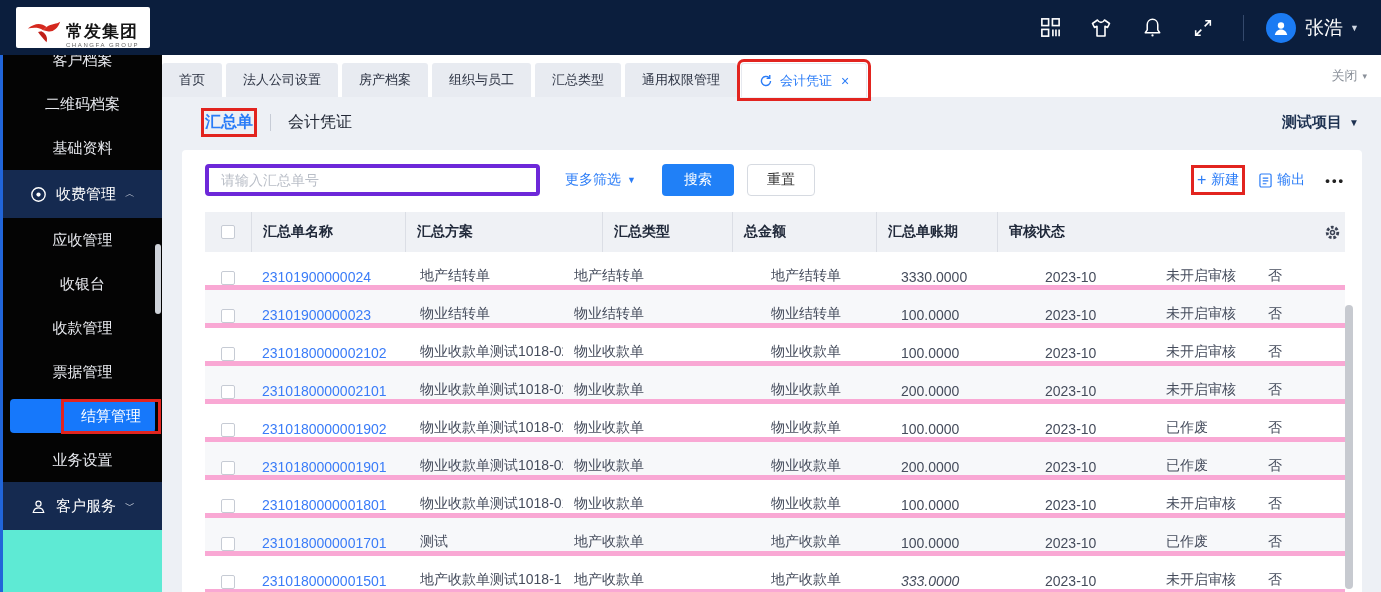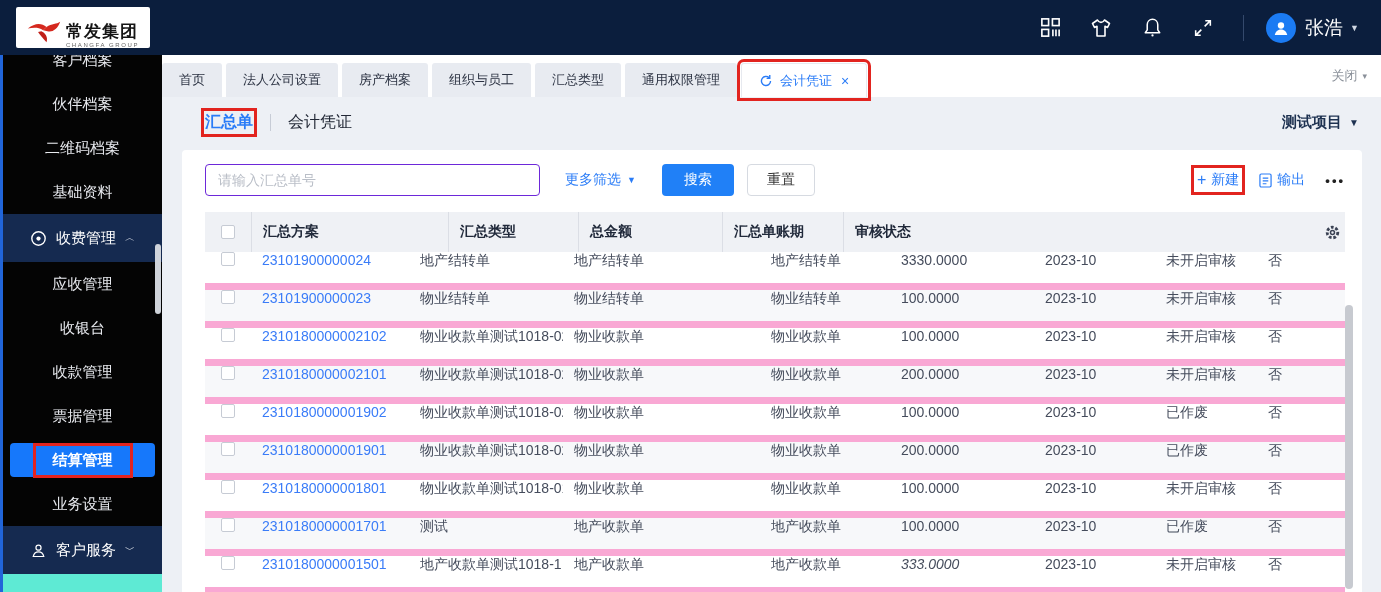--- a/index.html
+++ b/index.html
@@ -14,21 +14,21 @@
   .nav-right { margin-left:auto; display:flex; align-items:center; padding-right:22px; }
   .nav-icon { width:24px; height:24px; margin-left:27px; cursor:pointer; display:flex; align-items:center; justify-content:center; }
   .nav-divider { width:1px; height:26px; background:#34496c; margin:0 8px 0 28px; }
   .avatar { width:30px; height:30px; border-radius:50%; background:#1b7bf3; margin-left:14px; display:flex; align-items:center; justify-content:center; }
   .user-name { color:#fff; font-size:19px; margin-left:9px; }
   .nav-caret { color:#cfd6e2; font-size:9px; margin-left:7px; }
 
   
   .sidebar { position:absolute; top:38px; left:0; width:162px; bottom:0; background:#5eead4; border-left:3px solid #2165d9; z-index:4; }
   .s-item { height:44px; display:flex; align-items:center; justify-content:center; color:#e8eaef; font-size:15px; cursor:pointer; background:#040404; }
-  .s-item .pill { background:#1678fb; border-radius:4px; height:34px; width:145px; display:flex; align-items:center; justify-content:center; color:#fff;font-weight:bold; }
+  .s-item .pill { background:#1678fb; border-radius:4px; height:34px; width:145px; display:flex; align-items:center; justify-content:flex-end; color:#fff; }
   .s-section { height:48px; background:#152a50; display:flex; align-items:center; justify-content:center; gap:9px; color:#fff; font-size:15px; cursor:pointer; }
   .s-caret { font-size:10px; color:#e4e8f0; }
   .side-scroll { position:absolute; right:1px; top:206px; width:6px; height:70px; background:#cfd3da; border-radius:3px; }
 
   
   .main { position:absolute; left:162px; top:55px; right:0; bottom:0; }
   .tabstrip { height:42px; background:#fff; display:flex; align-items:flex-end; position:relative; }
   .tab { height:34px; display:flex; align-items:center; gap:7px; padding:0 17px; background:#e8ebf1; border-radius:3px 3px 0 0; margin-right:4px; font-size:13px; color:#2b3242; cursor:pointer; white-space:nowrap; }
   .tab.active { background:#fff; color:#2a7cf7; border:1px solid #e6e9ef; border-bottom:none; }
   .tab-close { font-size:14px; color:#2a7cf7; margin-left:2px; }
@@ -38,42 +38,42 @@
   .subtab-active { font-size:16px; font-weight:700; color:#2a7cf7; cursor:pointer; }
   .sub-divider { width:1px; height:17px; background:#c7ccd6; margin:0 17px; }
   .subtab { font-size:16px; color:#222836; cursor:pointer; }
   .project { margin-left:auto; display:flex; align-items:center; gap:7px; font-size:15px; font-weight:700; color:#1d3150; cursor:pointer; }
   .project .s-caret { color:#1d3150; }
 
   .content { position:absolute; top:93px; left:0; right:0; bottom:0; background:#edf0f5; }
   .card { position:absolute; left:20px; right:19px; top:2px; bottom:0; background:#fff; border-radius:4px 4px 0 0; padding:13px 17px 0 23px; }
 
   .filter-row { display:flex; align-items:center; height:34px; margin-bottom:15px; }
-  .filter-input { width:335px; height:32px; border:1px solid #6d28d9; border-radius:4px; padding:0 12px; font-size:14px; color:#333; outline:none; font-family:inherit; }
+  .filter-input { width:335px; height:32px; border:4px solid #6d28d9; border-radius:4px; padding:0 12px; font-size:14px; color:#333; outline:none; font-family:inherit; }
   .filter-input::placeholder { color:#b9bec7; }
   .more-filter { display:flex; align-items:center; gap:6px; color:#2a7cf7; font-size:14px; margin-left:25px; cursor:pointer; }
   .caret-blue { font-size:9px; color:#2a7cf7; }
   .btn { height:32px; border-radius:4px; font-size:14px; display:flex; align-items:center; justify-content:center; cursor:pointer; border:none; font-family:inherit; }
   .btn-search { width:72px; margin-left:26px; background:#2080f7; color:#fff; }
   .btn-reset { width:68px; margin-left:13px; background:#fff; border:1px solid #d6dae1; color:#333; }
   .right-actions { margin-left:auto; display:flex; align-items:center; gap:20px; }
   .action-link { display:flex; align-items:center; gap:5px; color:#2a7cf7; font-size:14px; cursor:pointer; }
   .plus { font-size:16px; line-height:1; }
   .more-dots { color:#222; font-size:13px; font-weight:700; letter-spacing:2px; cursor:pointer; }
 
   .red-box { outline:3px solid #e2241f; outline-offset:3px; }
   .red-box-tight { outline:3px solid #e2241f; outline-offset:1px; }
 
   
   .thead { display:flex; height:40px; background:#eff1f5; align-items:stretch; position:relative; width:1140px; }
   .th { display:flex; align-items:center; font-size:14px; font-weight:700; color:#20293a; padding-left:11px; white-space:nowrap; overflow:hidden; }
   .th + .th { border-left:1px solid #dbdee5; }
   .th.c-check { justify-content:center; padding-left:0; }
   .gear-wrap { position:absolute; right:4px; top:0; height:40px; display:flex; align-items:center; cursor:pointer; }
-  .tr { display:flex; height:38px; align-items:flex-start; border-bottom:7px solid #f9a8d4; background:#fff; width:1140px; }
+  .tr { display:flex; height:38px; align-items:flex-end; border-bottom:5px solid #f9a8d4; background:#fff; width:1140px; }
   .tr.even { background:#f7f8fa; }
   .td { font-size:14px; color:#454c5c; padding-left:11px; white-space:nowrap; overflow:hidden; }
   .td.c-check { display:flex; justify-content:center; padding-left:0; }
   .td.link { color:#3a7cf8; cursor:pointer; }
   .checkbox { width:14px; height:14px; border:1px solid #c6cbd4; border-radius:2px; background:#fff; cursor:pointer; }
   .table-scroll { position:absolute; right:9px; top:155px; bottom:3px; width:8px; background:#c7cad0; border-radius:4px; }
 </style>
 </head>
 <body>
 
@@ -127,23 +127,20 @@
       </span>
       <span class="user-name">张浩</span>
       <span class="nav-caret">▼</span>
     </div>
   </div>
 
   <div class="sidebar">
     <div id="sidebar-menu">
         <div class="s-item">
           <span>客户档案</span>
-        </div>
-        <div class="s-item">
-          <span>伙伴档案</span>
         </div>
         <div class="s-item">
           <span>二维码档案</span>
         </div>
         <div class="s-item">
           <span>基础资料</span>
         </div>
         <div class="s-section">
           <span style="display: flex;">
             <svg width="17" height="17" viewBox="0 0 16 16" fill="none">
@@ -264,20 +261,21 @@
             </span>
             <span class="more-dots">•••</span>
           </span>
         </div>
 
         <div>
           <div class="thead" id="thead">
             <div class="th c-check" style="width: 46px;">
                 <div class="checkbox"></div>
               </div>
+              <div class="th" style="width: 154px;">汇总单名称</div>
               <div class="th" style="width: 197px;">汇总方案</div>
               <div class="th" style="width: 130px;">汇总类型</div>
               <div class="th" style="width: 144px;">总金额</div>
               <div class="th" style="width: 121px;">汇总单账期</div>
               <div class="th" style="width: 102px;">审核状态</div>
               <span class="gear-wrap">
               <svg width="17" height="17" viewBox="0 0 18 18" fill="none">
                 <circle cx="9" cy="9" r="5.6" stroke="#3b4254" stroke-width="3" stroke-dasharray="2.9 1.9"></circle>
                 <circle cx="9" cy="9" r="2.1" stroke="#3b4254" stroke-width="1.6"></circle>
               </svg>

